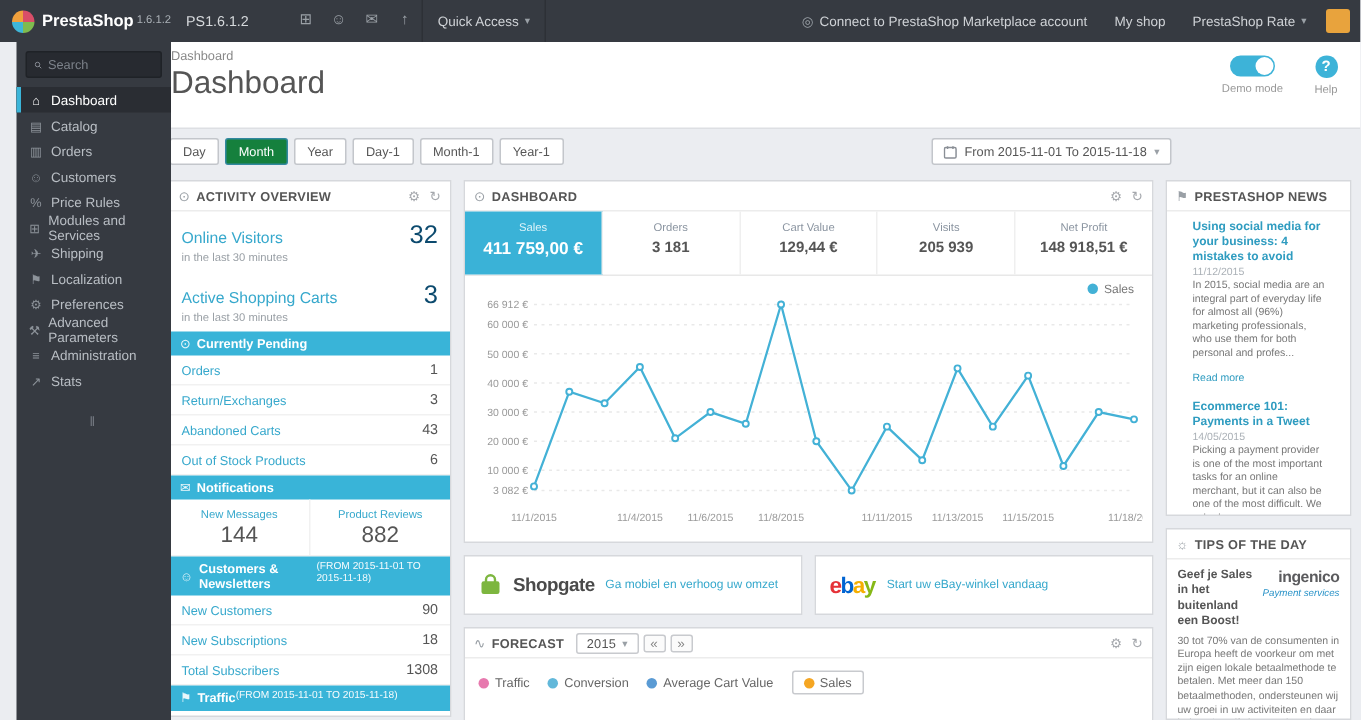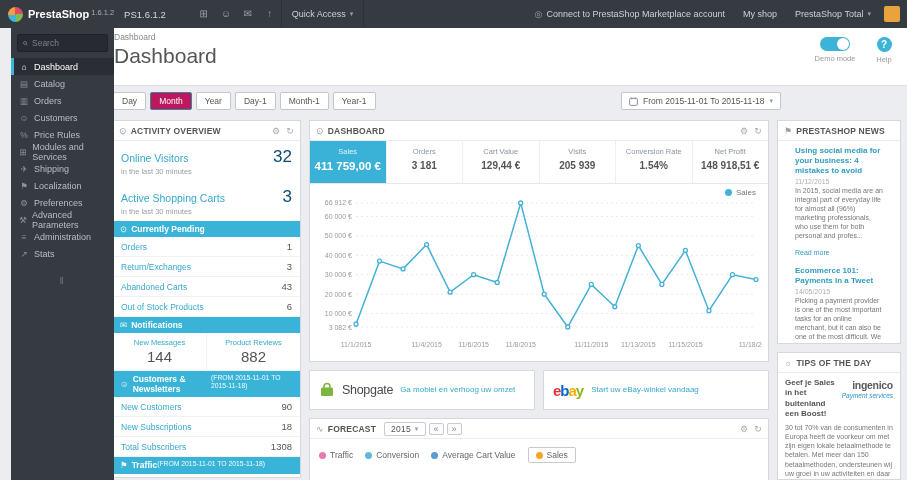--- a/index.html
+++ b/index.html
@@ -40,21 +40,21 @@
   .demo{position:absolute;right:48px;top:9px;width:48px;text-align:center}
   .toggle{width:30px;height:14px;border-radius:8px;background:#3db3d8;position:relative;margin:0 auto;cursor:pointer}
   .toggle::after{content:"";position:absolute;right:1px;top:1px;width:12px;height:12px;border-radius:50%;background:#fff}
   .tiny-label{font-size:7.5px;color:#999;margin-top:3px}
   .help{position:absolute;right:6px;top:9px;width:34px;text-align:center}
   .help-circle{width:15px;height:15px;border-radius:50%;background:#3db3d8;color:#fff;font-size:10px;font-weight:bold;line-height:15px;margin:0 auto;cursor:pointer}
 
   
   .filterbar{position:absolute;left:103px;top:86px;width:688px;height:30px;display:flex;align-items:center;padding:0 10px}
   .fbtn{font-size:8.5px;color:#555;background:#fff;border:1px solid #c3c6cb;border-radius:2px;padding:3px 8px;margin-right:4px;cursor:pointer}
-  .fbtn.active{background:#be185d;border-color:#32889f;color:#fff}
+  .fbtn.active{background:#15803d;border-color:#32889f;color:#fff}
   .daterange{margin-left:auto;background:#fff;border:1px solid #c3c6cb;border-radius:2px;font-size:8.5px;color:#555;padding:3px 7px;display:flex;align-items:center;gap:5px;cursor:pointer}
 
   
   .panel{position:absolute;background:#fff;border:1px solid #d6d8dc;overflow:hidden}
   .phead{height:20px;display:flex;align-items:center;padding:0 6px;border-bottom:1px solid #ececec;font-size:8.5px;font-weight:bold;color:#555;letter-spacing:.2px;flex:0 0 auto}
   .phead .pic{color:#9aa0a6;margin-right:4px;font-size:9px;font-weight:normal}
   .ptools{margin-left:auto;display:flex;gap:6px;color:#a5a8ad;font-size:9px;font-weight:normal}
   .ptools span{cursor:pointer}
 
   
@@ -86,21 +86,21 @@
   .kpi.active{background:#3ab2d7}
   .kpi.active .kl{color:#dff4fa}
   .kpi.active .kv{color:#fff;font-size:11.5px}
   .chart-wrap{position:relative;padding:3px 6px 0}
   .chart-legend{position:absolute;top:4px;right:12px;display:flex;align-items:center;gap:4px;font-size:8px;color:#777}
   .chart-legend .dot{width:7px;height:7px;border-radius:50%}
 
   
   .p-shopgate{left:309px;top:370px;width:226px;height:40px;display:flex;align-items:center;gap:7px;padding:0 9px}
   .p-ebay{left:543px;top:370px;width:226px;height:40px;display:flex;align-items:center;gap:8px;padding:0 9px}
-  .sg-name{font-size:12.5px;font-weight:normal;color:#4a4a4a;letter-spacing:-.3px}
+  .sg-name{font-size:12.5px;font-weight:bold;color:#4a4a4a;letter-spacing:-.3px}
   .mod-link{font-size:8px;color:#36a8cc;line-height:1.25}
   .ebay-logo{font-size:15px;font-weight:bold;letter-spacing:-1px}
 
   
   .p-forecast{left:309px;top:418px;width:460px;height:90px;display:flex;flex-direction:column}
   .year-chip{margin-left:8px;font-size:8.5px;font-weight:normal;color:#555;border:1px solid #c8cace;border-radius:2px;background:#fff;padding:1px 6px;display:flex;align-items:center;gap:4px;cursor:pointer}
   .arrow-btn{font-size:9px;font-weight:normal;color:#888;border:1px solid #c8cace;background:#fbfbfb;border-radius:2px;padding:0 4px;margin-left:3px;cursor:pointer}
   .fc-legend{display:flex;align-items:center;gap:12px;padding:8px 9px}
   .chip{display:flex;align-items:center;gap:4px;font-size:8.5px;color:#666;cursor:pointer}
   .chip .dot{width:7px;height:7px;border-radius:50%}
@@ -141,21 +141,21 @@
   </div>
   <span class="tb-spacer"></span>
   <a class="tb-link">
     <span class="glyph">◎</span>
     <span>Connect to PrestaShop Marketplace account</span>
   </a>
   <a class="tb-link">
     <span>My shop</span>
   </a>
   <a class="tb-link">
-    <span>PrestaShop Total</span>
+    <span>PrestaShop Rate</span>
     <span class="caret">▾</span>
   </a>
   <span class="avatar"></span>
 </header>
 
 <aside class="sidebar">
   <div class="search-box">
     <svg width="9" height="9" viewBox="0 0 10 10">
         <circle cx="4" cy="4" r="3" fill="none" stroke="#8a8f96" stroke-width="1.3"></circle>
         <line x1="6.3" y1="6.3" x2="9" y2="9" stroke="#8a8f96" stroke-width="1.3"></line>
@@ -350,24 +350,20 @@
         <div class="kl">Orders</div>
         <div class="kv">3 181</div>
       </div>
     <div class="kpi">
         <div class="kl">Cart Value</div>
         <div class="kv">129,44 €</div>
       </div>
     <div class="kpi">
         <div class="kl">Visits</div>
         <div class="kv">205 939</div>
-      </div>
-    <div class="kpi">
-        <div class="kl">Conversion Rate</div>
-        <div class="kv">1.54%</div>
       </div>
     <div class="kpi">
         <div class="kl">Net Profit</div>
         <div class="kv">148 918,51 €</div>
       </div>
   </div>
   <div class="chart-wrap">
     <div class="chart-legend">
       <span class="dot" style="background: rgb(67, 177, 214);"></span>
       <span>Sales</span>

